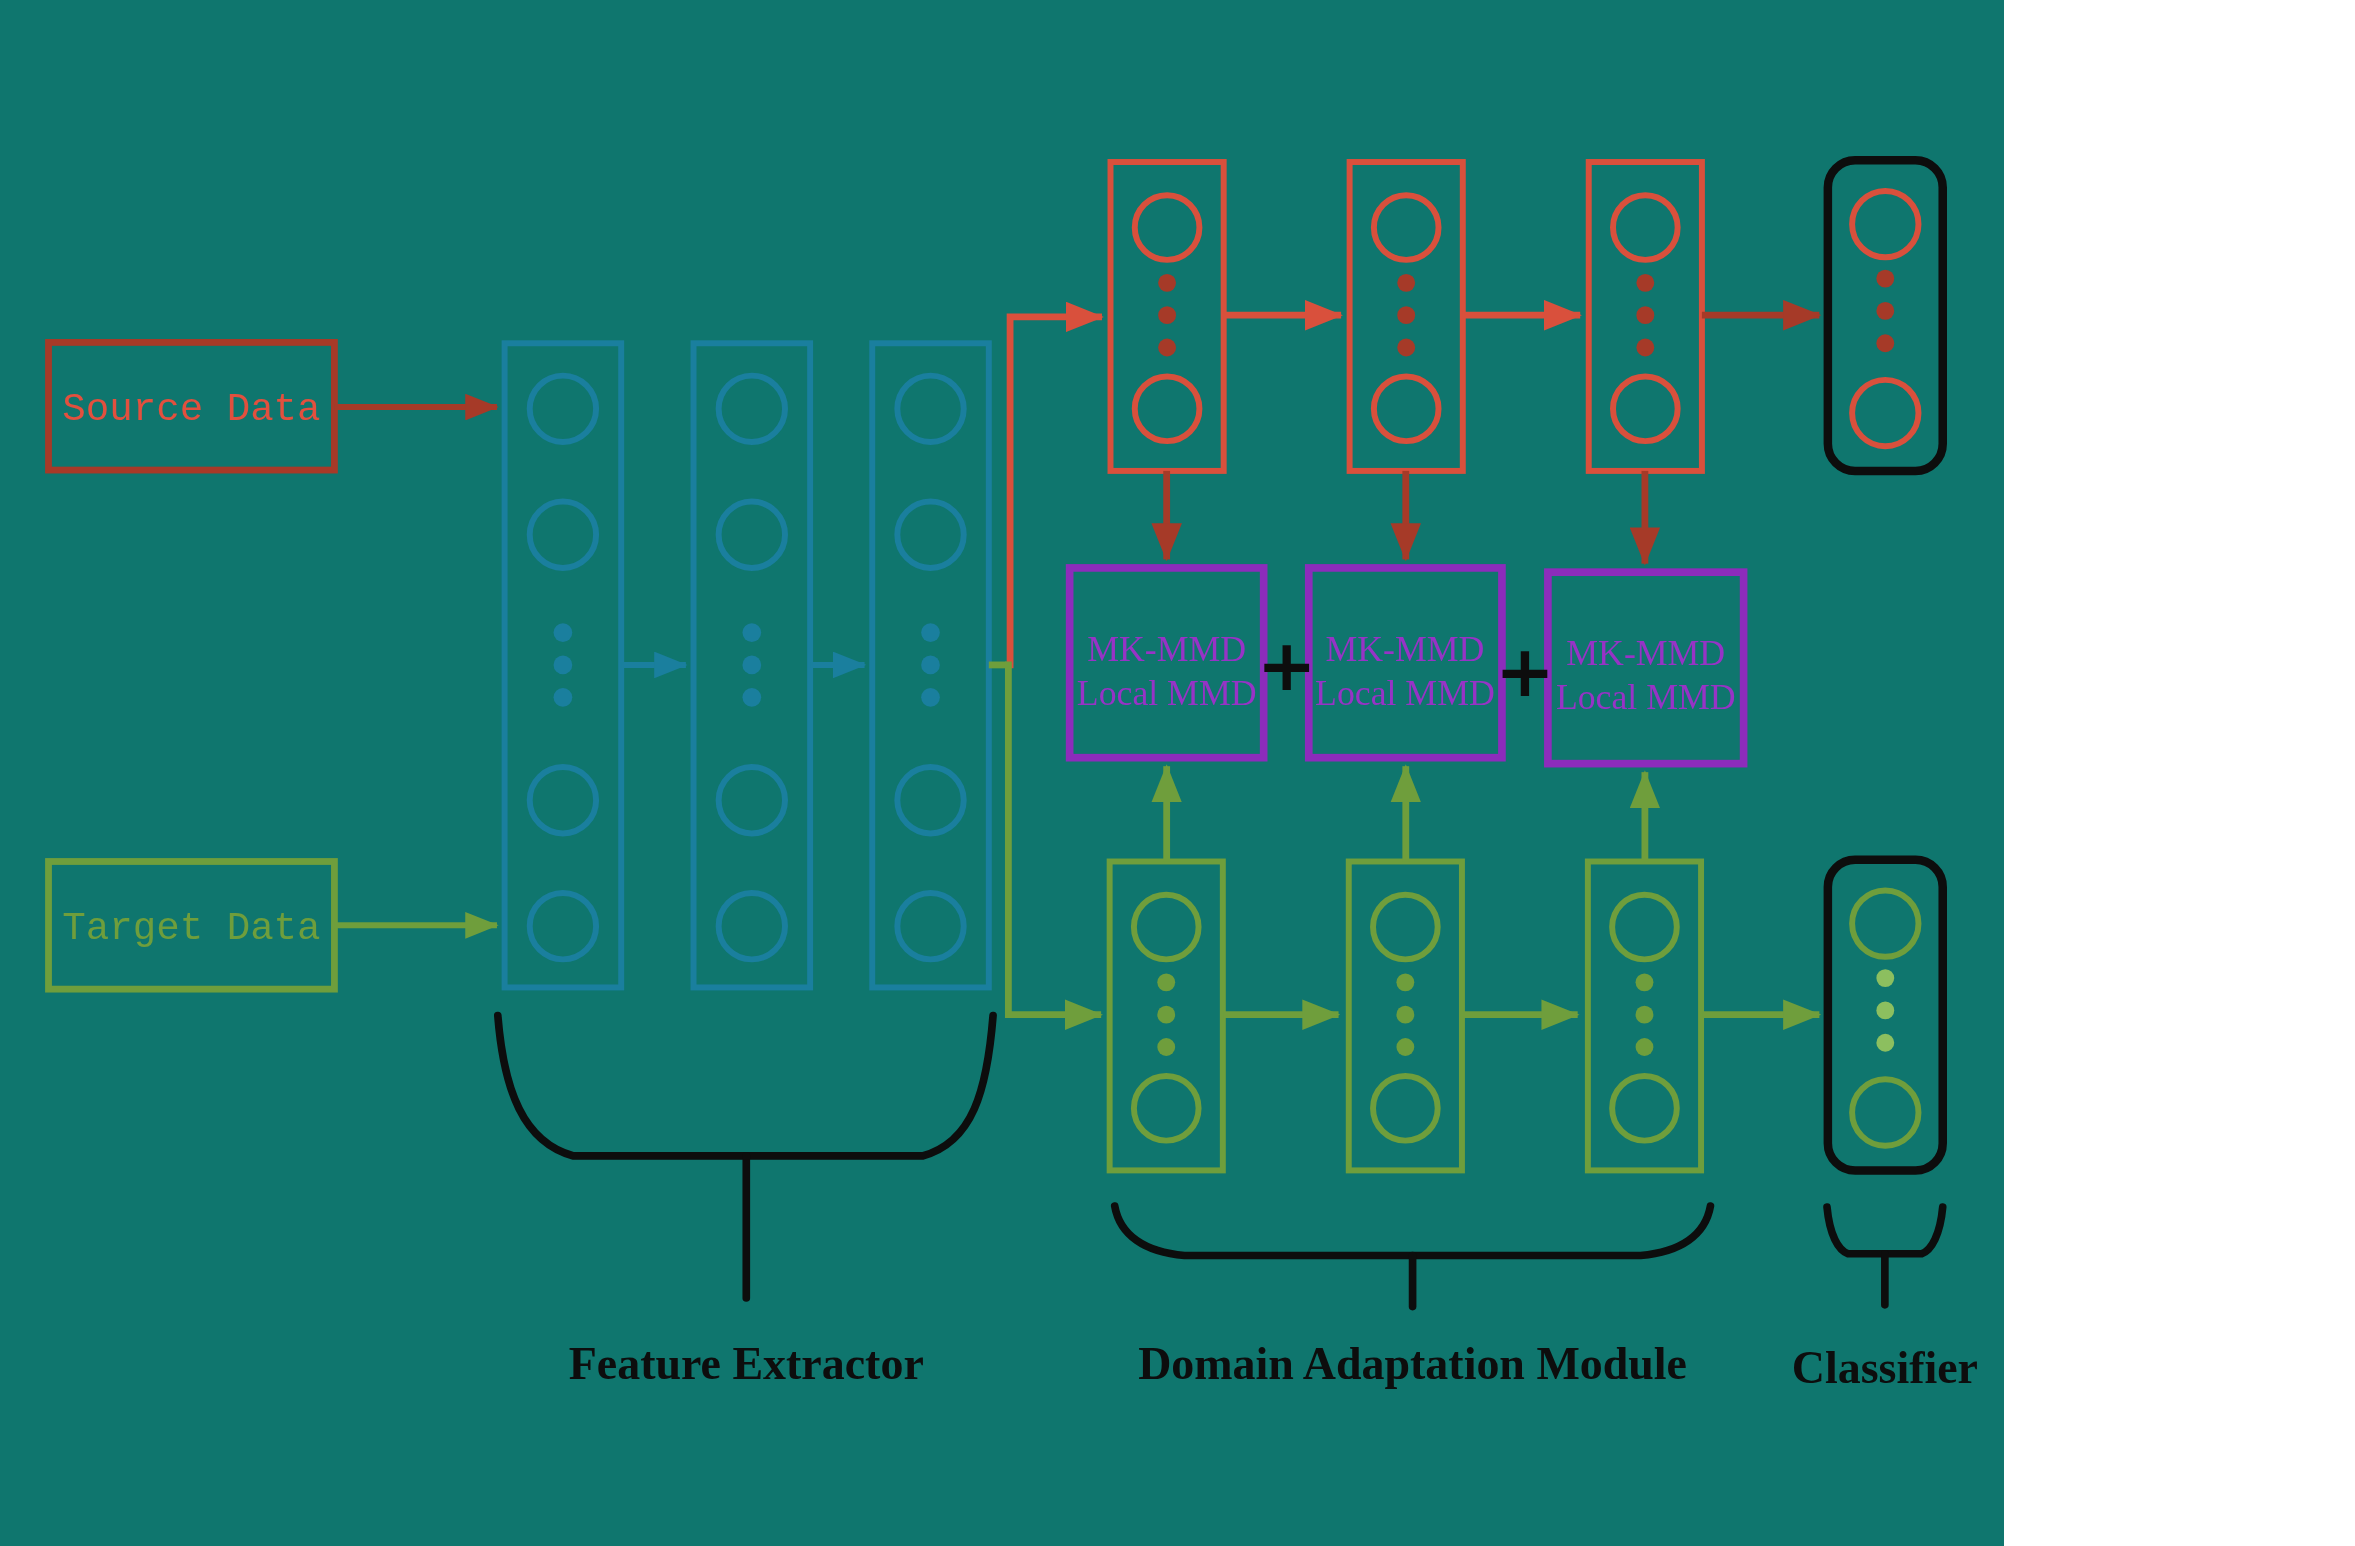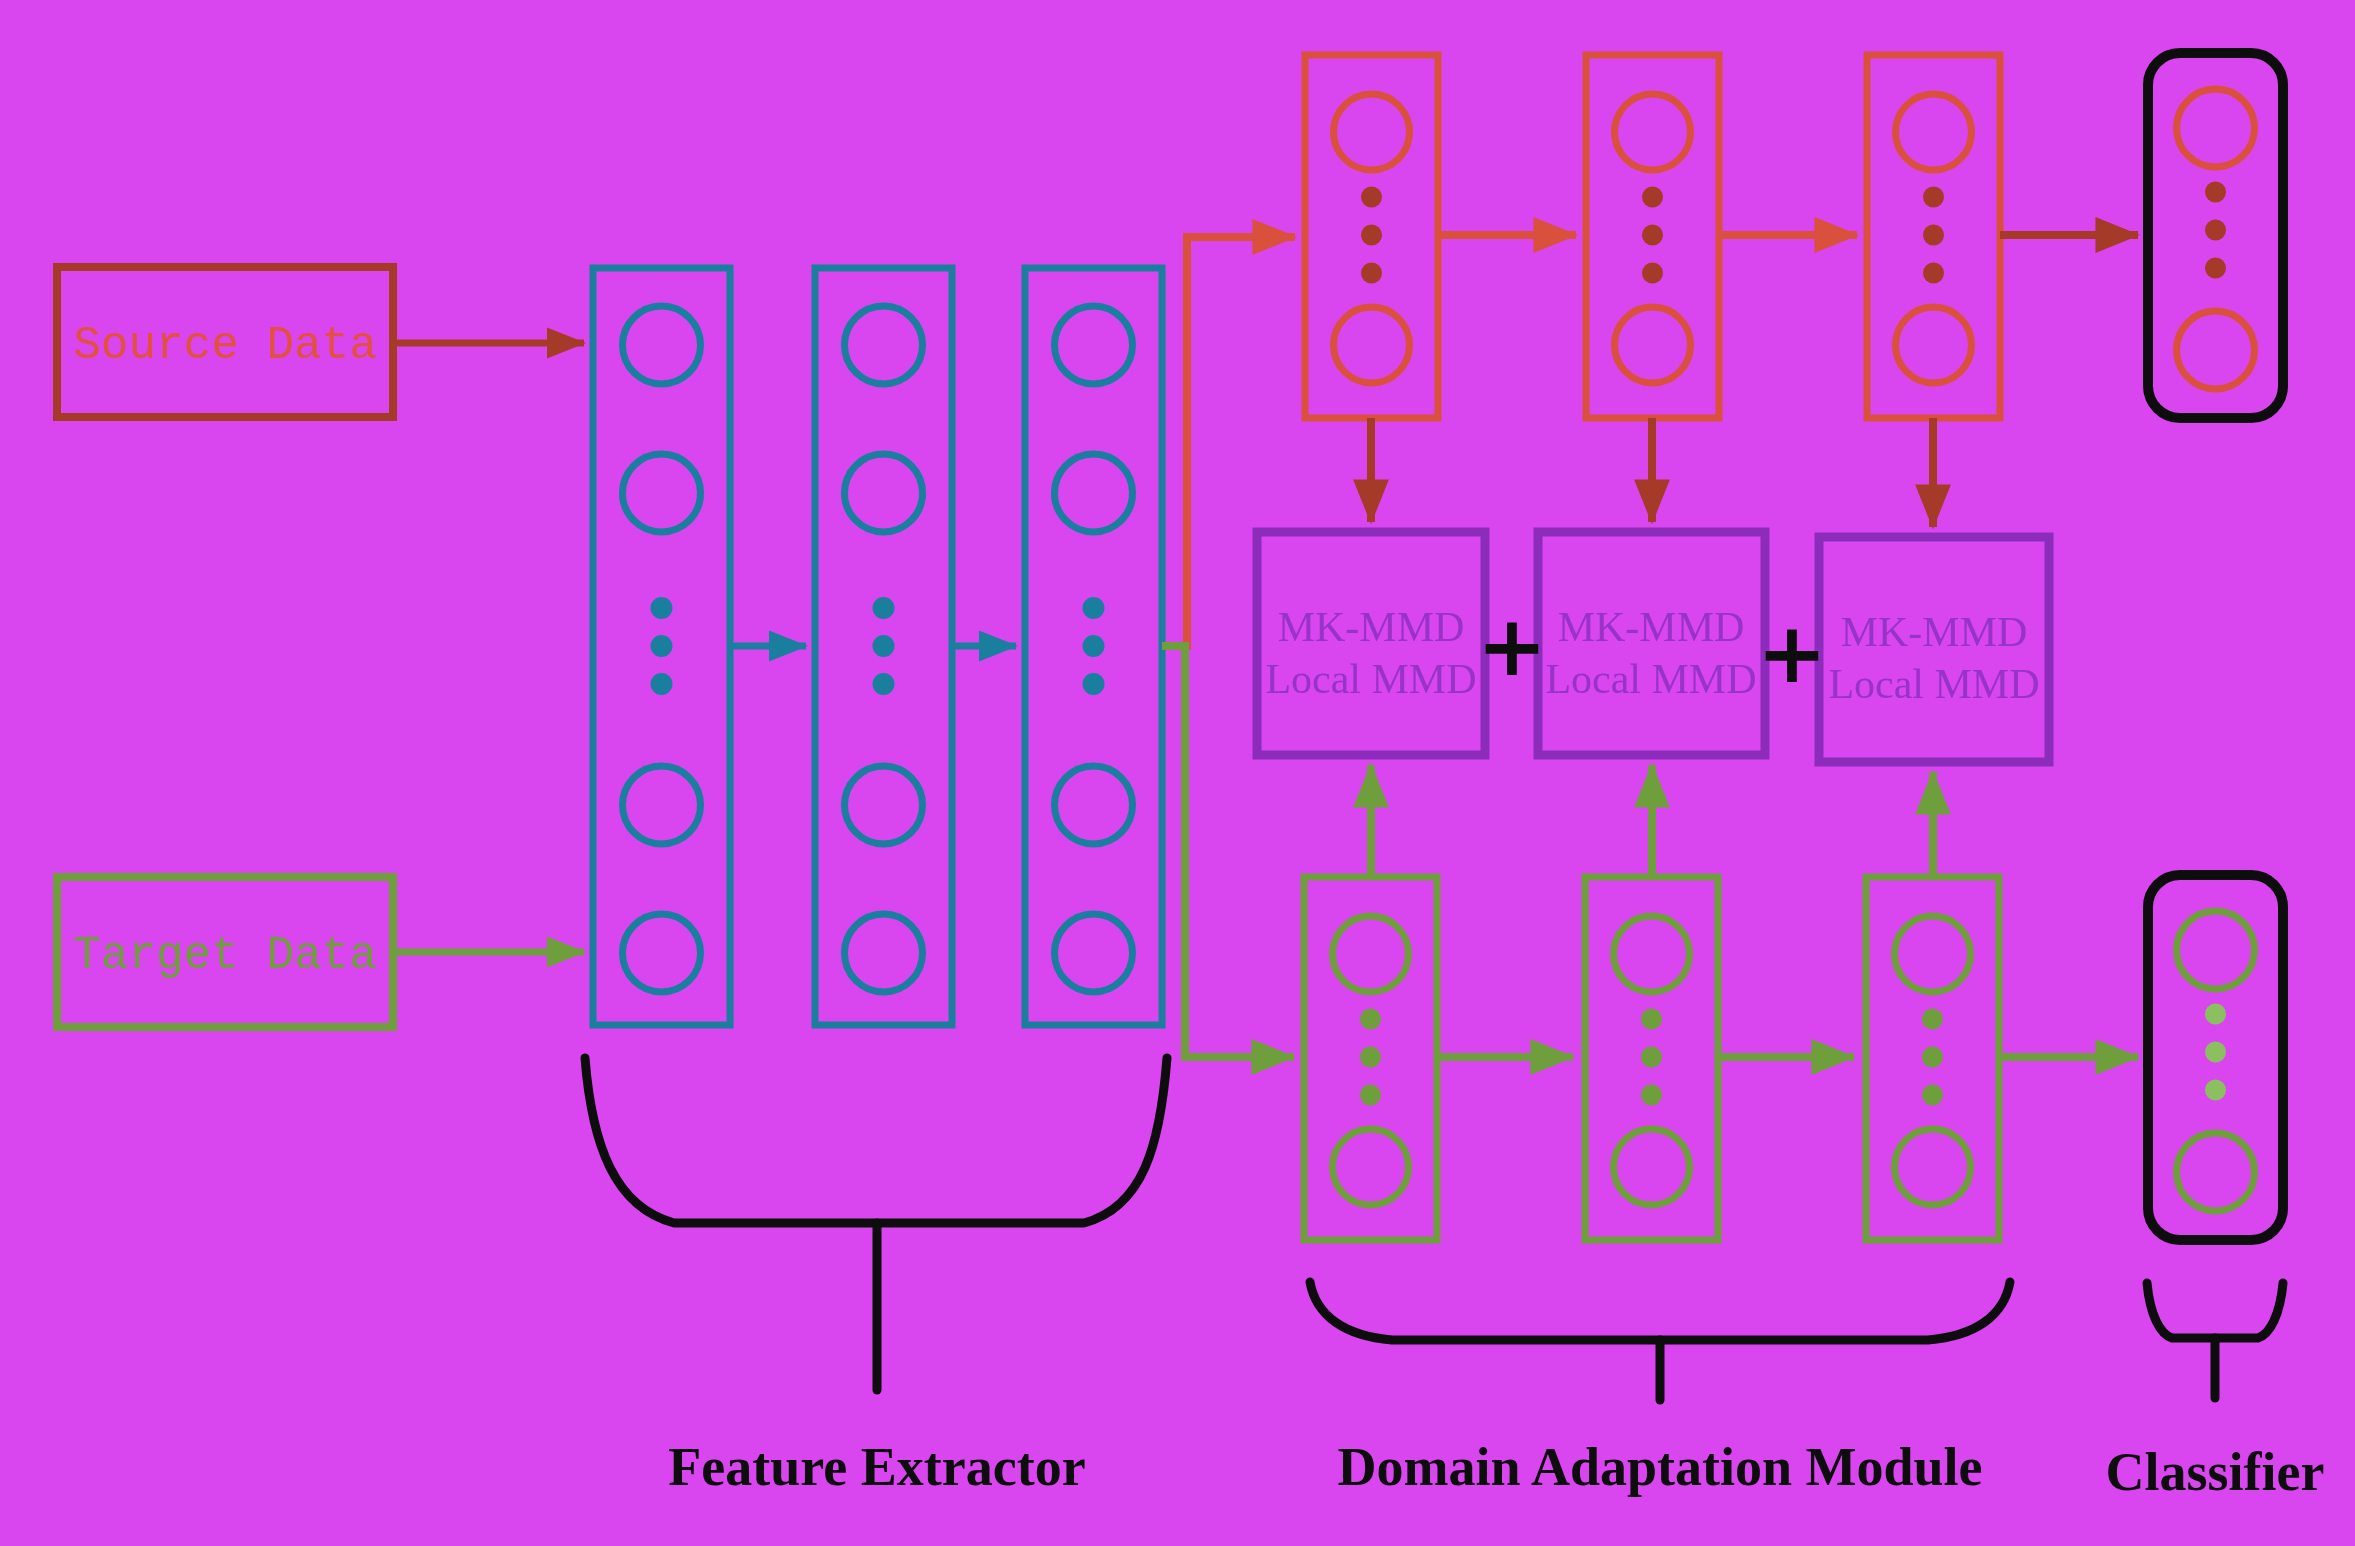--- a/index.html
+++ b/index.html
@@ -1,16 +1,16 @@
 <!DOCTYPE html>
 <html style="--teal: #1a7f9e; --red: #d9503c; --darkred: #a63a28; --redtext: #e2503e; --green: #6f9e3c; --lightgreen: #8cbf5f; --purple: #8c2cbb; --purpletext: #9733c6; --black: #0d0d0d;"><head>
 <meta charset="utf-8">
 <style>
   html,body{margin:0;padding:0;background:#ffffff;}
-  .figure{width:2355px;height:1546px;background:#d946ef;position:relative;}
+  .figure{width:2004px;height:1546px;background:#0f766e;position:relative;}
   .figure svg{display:block;width:100%;height:100%;}
   .stroke-teal{color:var(--teal);}
   .stroke-red{color:var(--red);}
   .stroke-green{color:var(--green);}
   .mono-label{font-family:"Liberation Mono","DejaVu Sans Mono",monospace;font-size:46px;}
   .mmd-text{font-family:"Liberation Serif","DejaVu Serif",serif;font-size:42px;fill:var(--purpletext);}
   .plus-text{font-family:"DejaVu Sans","Liberation Sans",sans-serif;font-weight:bold;font-size:84px;fill:var(--black);}
   .section-label{font-family:"Liberation Serif","DejaVu Serif",serif;font-weight:bold;font-size:54px;fill:var(--black);}
   .src-text{fill:var(--redtext);}
   .tgt-text{fill:var(--green);}

